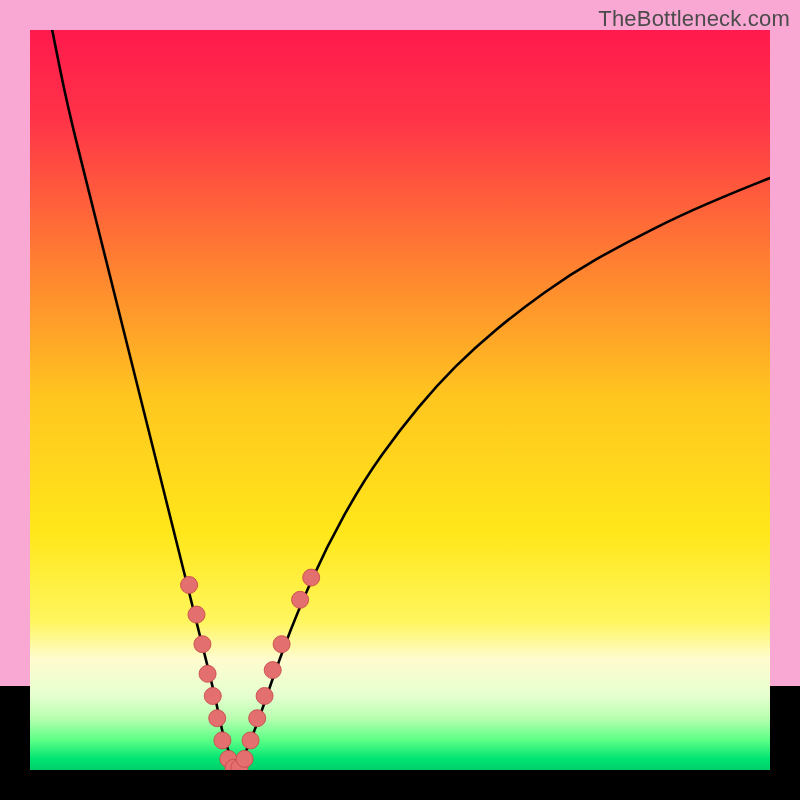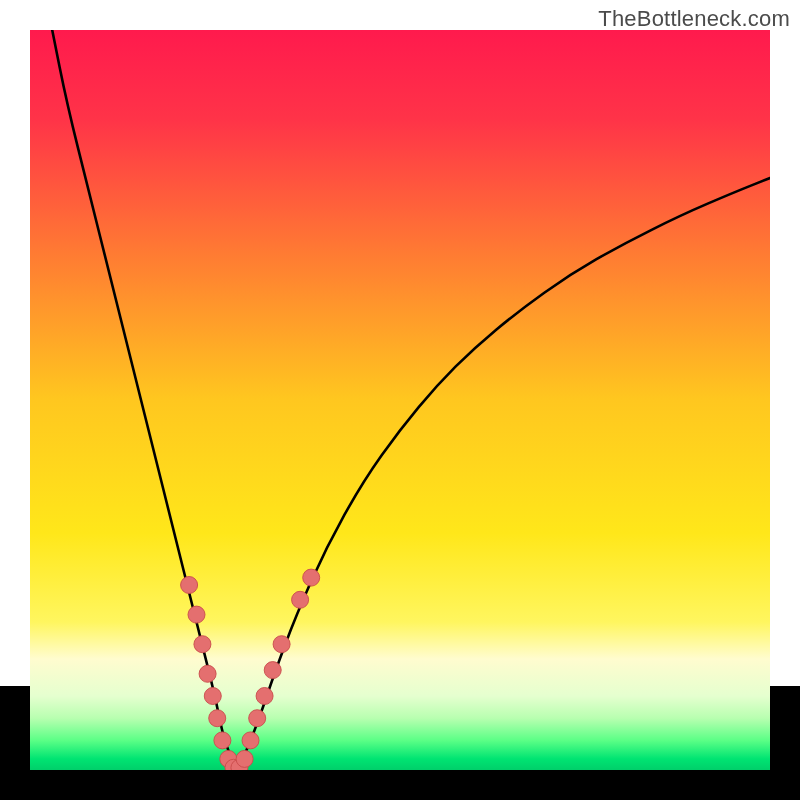--- a/index.html
+++ b/index.html
@@ -9,21 +9,21 @@
     height: 800px;
     overflow: hidden;
     background: #000;
     font-family: Arial, Helvetica, sans-serif;
   }
   .frame {
     position: absolute;
     top: 0; left: 0;
     width: 800px;
     height: 686px;
-    background: #ffffff;
+    background: #f9a8d4;
   }
   .plot {
     position: absolute;
     top: 30px;
     left: 30px;
     width: 740px;
     height: 740px;
     overflow: hidden;
   }
   .gradient {

